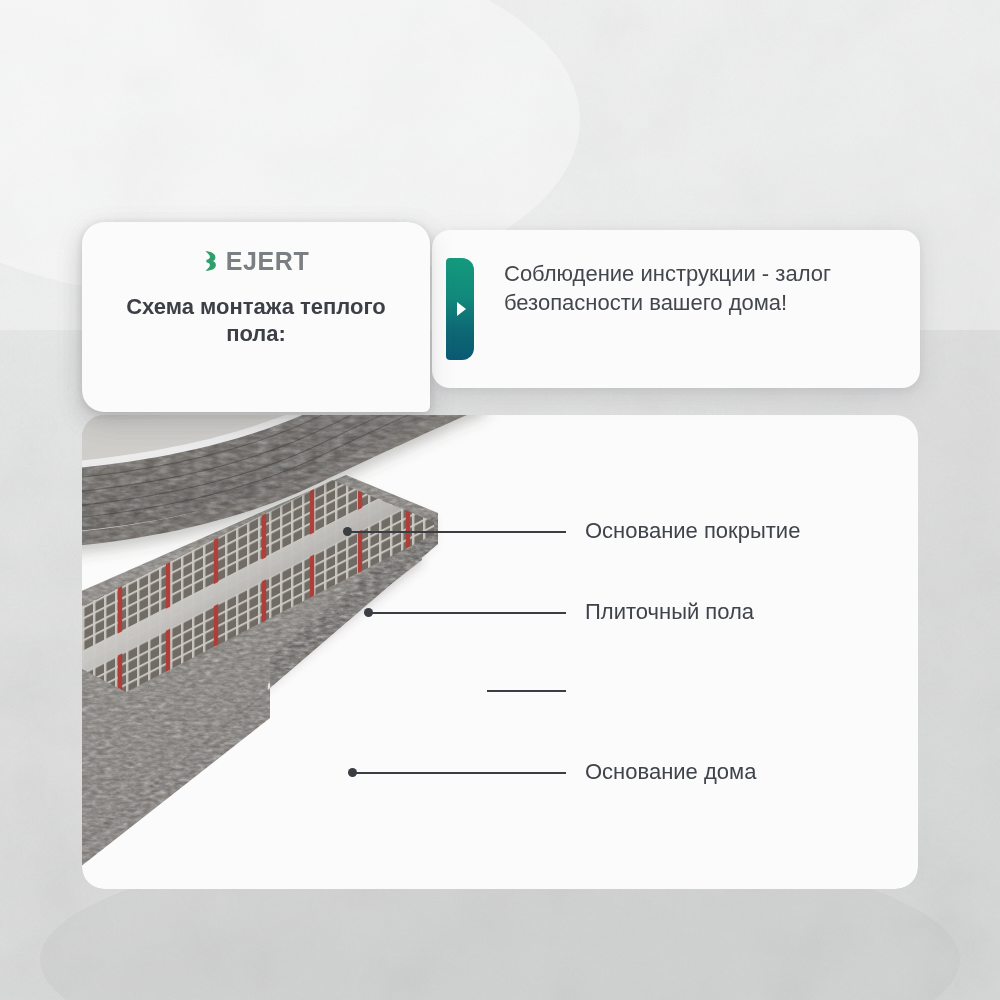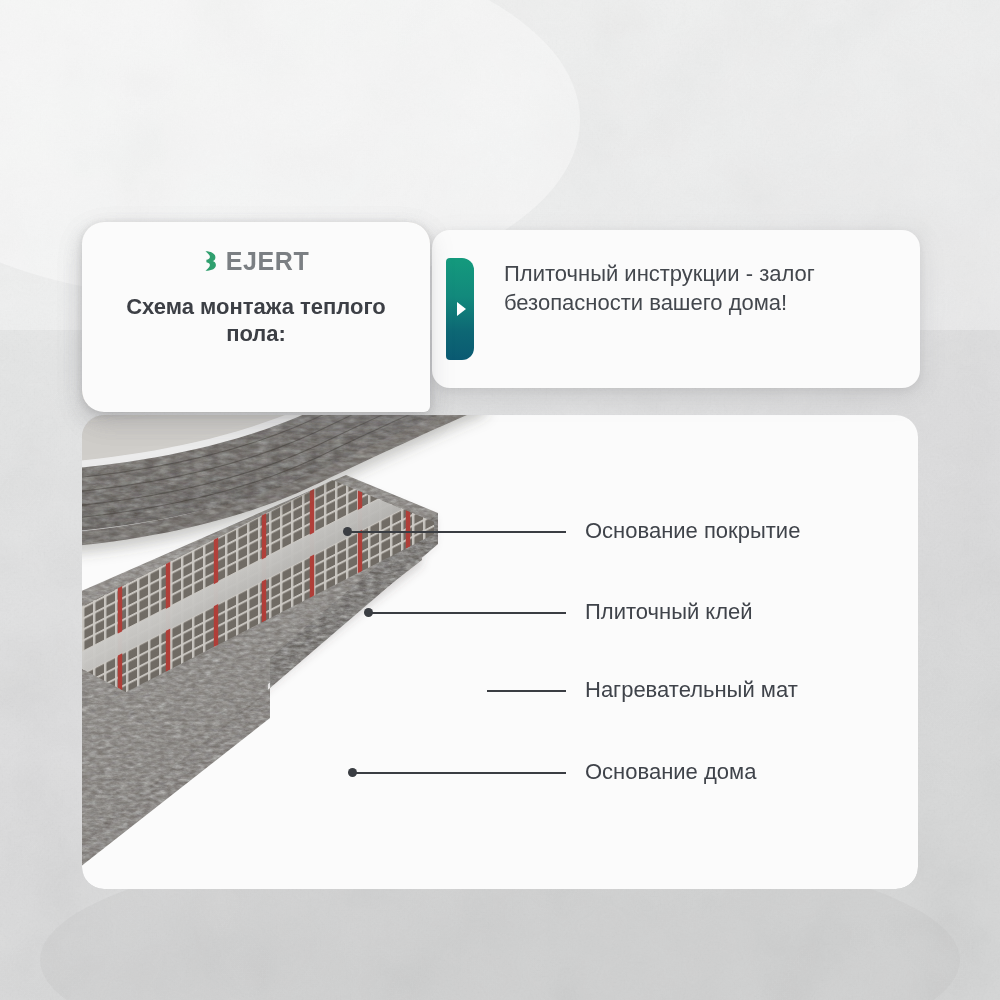--- a/index.html
+++ b/index.html
@@ -554,34 +554,33 @@
       </svg>
       <span class="brand-word">EJERT</span>
     </div>
     <div class="card-heading">Схема монтажа теплого пола:</div>
   </div>
 
   <div class="card notice-card">
     <div class="notice-bar">
       <span class="tri"></span>
     </div>
-    <div class="notice-text">Плиточный инструкции - залог безопасности вашего дома!</div>
+    <div class="notice-text">Соблюдение инструкции - залог безопасности вашего дома!</div>
   </div>
 
   <div class="labels">
 
     <span class="lead-dot" style="left:343px; top:527px;"></span>
     <span class="lead" style="left:351px; top:531px; width:215px;"></span>
     <span class="lbl" style="left:585px; top:520px;">Основание покрытие</span>
 
     <span class="lead-dot" style="left:364px; top:608px;"></span>
     <span class="lead" style="left:372px; top:612px; width:194px;"></span>
-    <span class="lbl" style="left:585px; top:601px;">Плиточный клей</span>
+    <span class="lbl" style="left:585px; top:601px;">Плиточный пола</span>
 
     <span class="lead" style="left:487px; top:690px; width:79px;"></span>
-    <span class="lbl" style="left:585px; top:679px;">Нагревательный мат</span>
 
     <span class="lead-dot" style="left:348px; top:768px;"></span>
     <span class="lead" style="left:356px; top:772px; width:210px;"></span>
     <span class="lbl" style="left:585px; top:761px;">Основание дома</span>
   </div>
 
 </div>
 
 </body></html>

